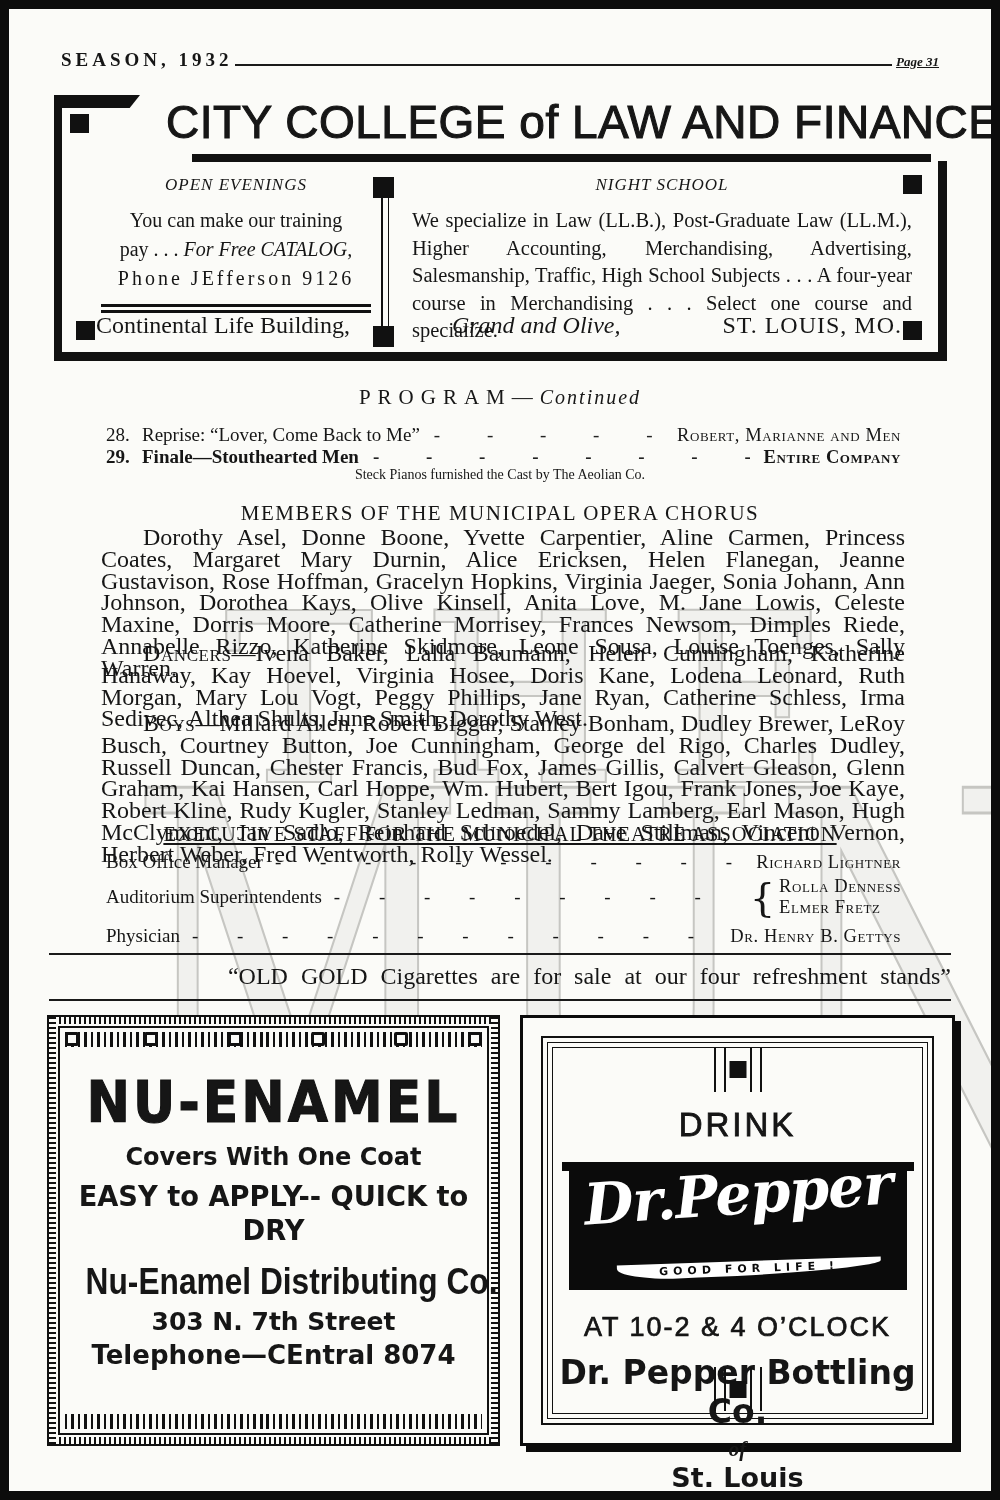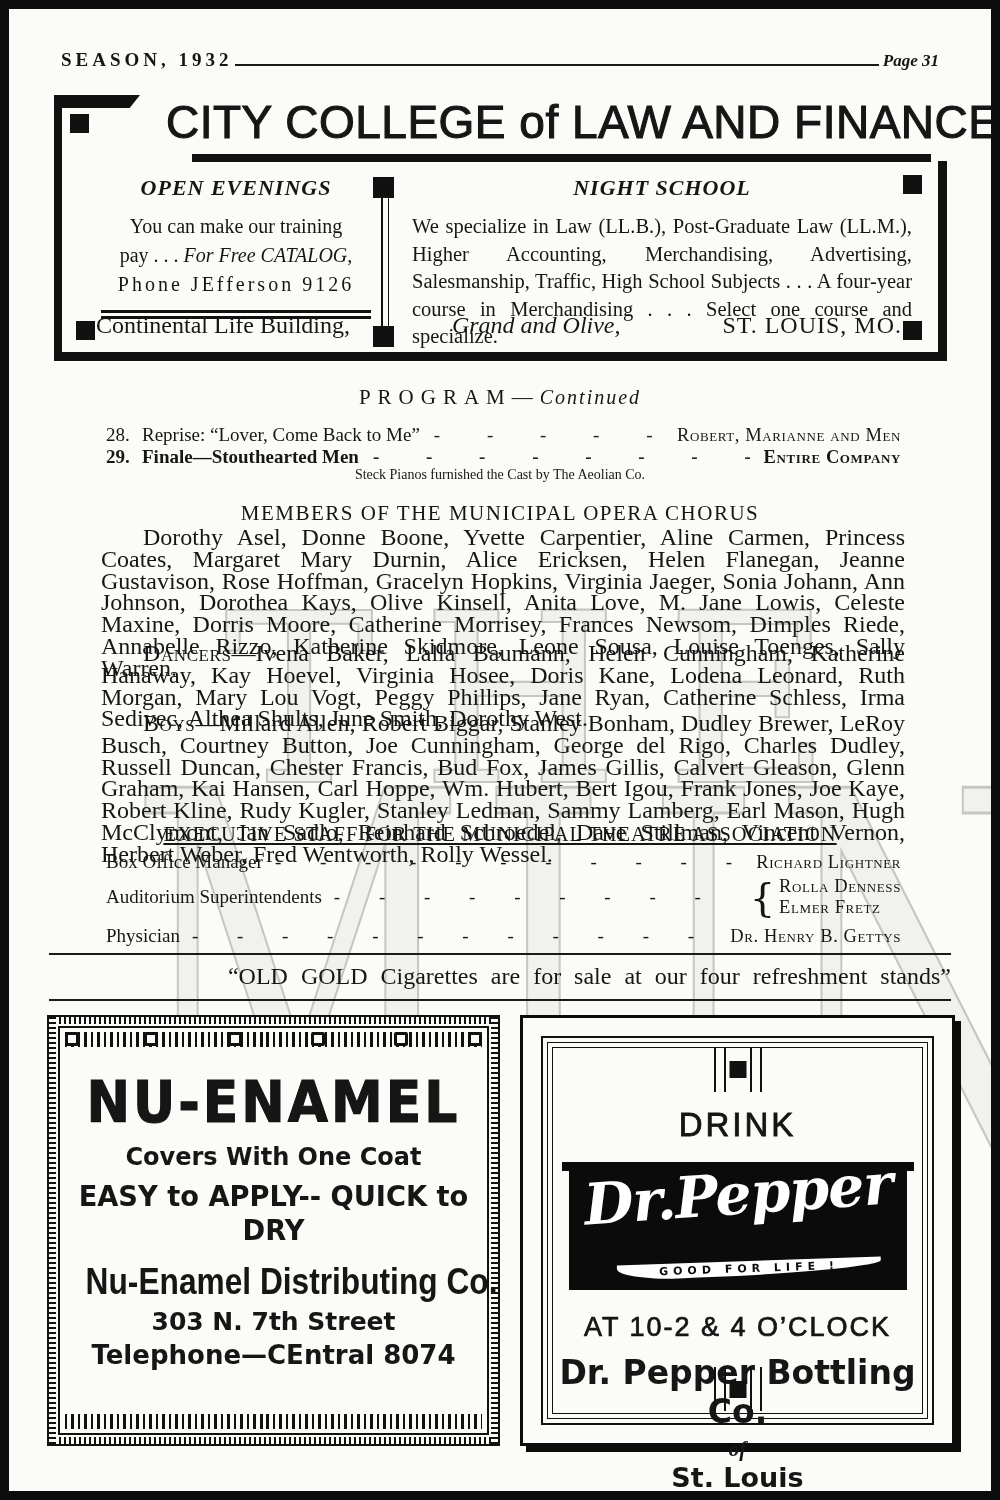--- a/index.html
+++ b/index.html
@@ -17,41 +17,41 @@
   .wm{position:absolute;z-index:0;color:#f1f1ee;-webkit-text-stroke:2px #c6c6c2;
       font-family:"DejaVu Serif", serif;font-weight:normal;white-space:nowrap;pointer-events:none;}
   .wm-the{top:560px;left:215px;font-size:225px;letter-spacing:48px;transform:scaleY(1.05);}
   .wm-muny{top:680px;left:120px;font-size:330px;letter-spacing:14px;transform:scaleY(1.5);transform-origin:top left;}
   .layer{position:absolute;inset:0;z-index:1;}
 
   
   .hdr{position:absolute;top:40px;left:52px;right:52px;display:flex;align-items:baseline;}
   .hdr .season{font-size:19px;letter-spacing:4px;font-weight:bold;}
   .hdr .hline{flex:1;border-bottom:2px solid #1a1a1a;margin:0 4px 4px 2px;}
-  .hdr .pgno{font-size:17px;font-style:italic;font-weight:bold;}
+  .hdr .pgno{font-size:13px;font-style:italic;font-weight:bold;text-decoration:underline;}
 
   
   .cad{position:absolute;top:86px;left:45px;right:44px;height:266px;}
   .cad .b-left{position:absolute;left:0;top:0;bottom:0;width:8px;background:#111;}
   .cad .b-right{position:absolute;right:0;top:66px;bottom:0;width:9px;background:#111;}
   .cad .b-bottom{position:absolute;left:0;right:0;bottom:0;height:9px;background:#111;}
   .cad .corner-h{position:absolute;left:0;top:0;width:86px;height:13px;background:#111;
      clip-path:polygon(0 0,100% 0,88% 100%,0 100%);}
   .cad .sq{position:absolute;width:19px;height:19px;background:#111;}
   .sq.tl{left:16px;top:19px;}
   .sq.tr{right:25px;top:80px;}
   .sq.bl{left:22px;bottom:21px;}
   .sq.br{right:25px;bottom:21px;}
   .cad-title{position:absolute;top:0;left:112px;right:8px;text-align:center;
      font-family:"Liberation Sans", sans-serif;font-size:46px;font-weight:normal;
      -webkit-text-stroke:1.1px #161616;letter-spacing:0.5px;white-space:nowrap;}
   .cad-rule{position:absolute;top:59px;left:138px;right:16px;height:8px;background:#111;}
   .cad-col-l{position:absolute;left:32px;top:80px;width:300px;text-align:center;}
   .cad-col-r{position:absolute;left:358px;top:80px;right:35px;}
-  .cad-subhead{font-size:22px;font-weight:bold;font-style:italic;letter-spacing:1px;}
+  .cad-subhead{font-size:17px;font-weight:normal;font-style:italic;letter-spacing:1px;}
   .cad-col-l .bodyln{font-size:20px;line-height:27px;margin-top:2px;}
   .cad-col-l .lead{margin-top:12px;}
   .it{font-style:italic;}
   .spread{letter-spacing:3px;}
   .dbl{width:90%;margin:12px auto 0;height:3px;border-top:3px solid #111;border-bottom:3px solid #111;}
   .cad-col-r .para{font-size:20.5px;line-height:27.5px;text-align:justify;margin-top:12px;}
   .cad-divider{position:absolute;left:318px;top:82px;width:24px;height:170px;}
   .cad-divider .dsq{position:absolute;left:1px;width:21px;height:21px;background:#111;}
   .cad-divider .dsq.top{top:0;} .cad-divider .dsq.bot{bottom:0;}
   .cad-divider .dlines{position:absolute;left:9px;top:21px;bottom:21px;width:5px;

